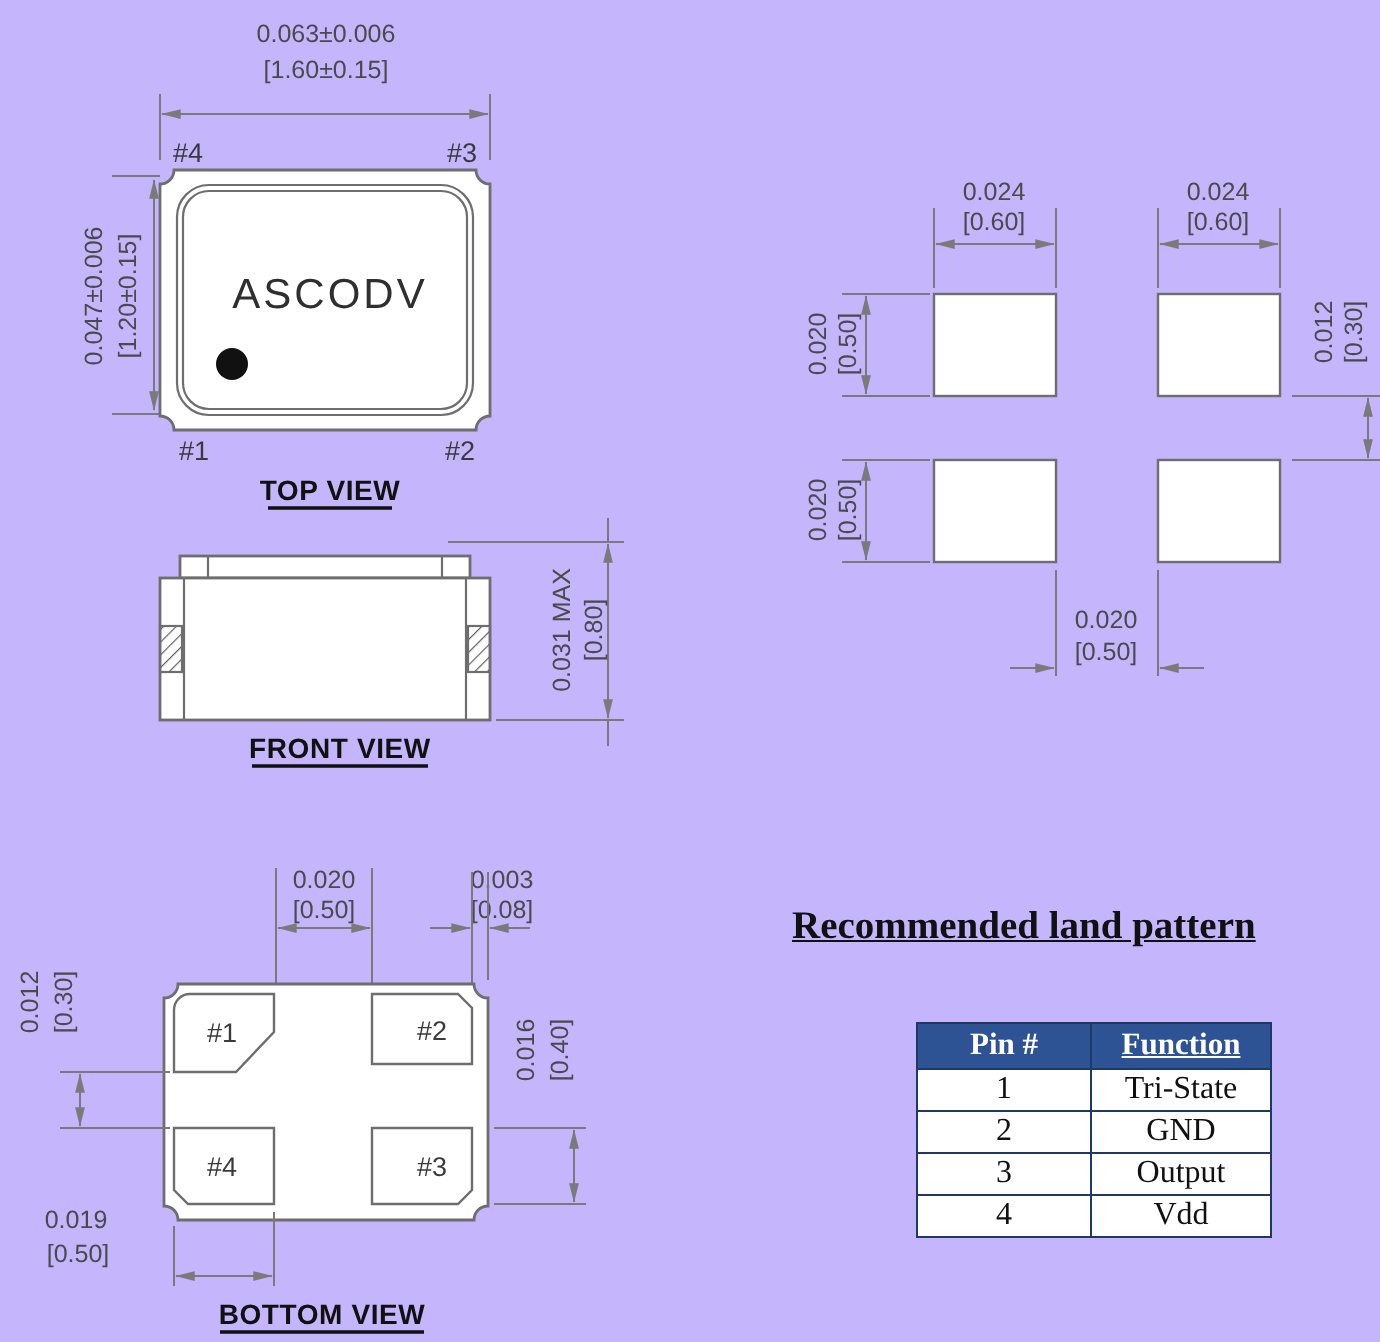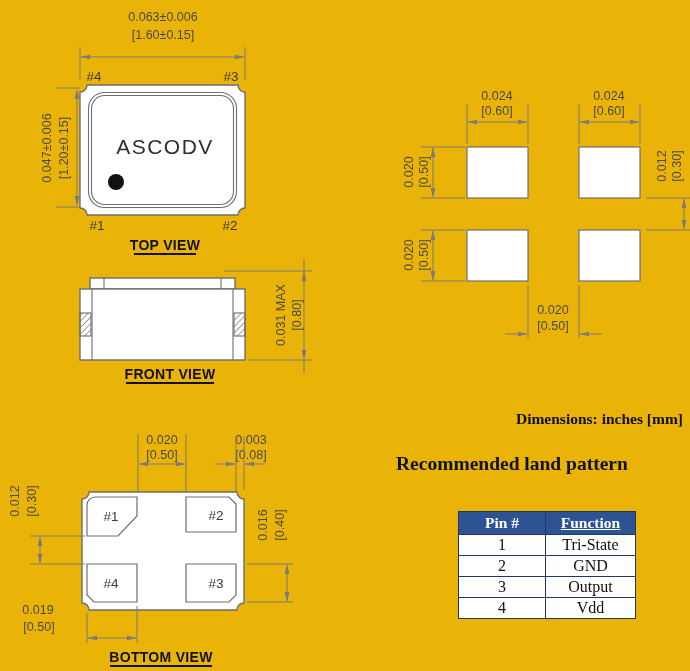--- a/index.html
+++ b/index.html
@@ -1,29 +1,29 @@
 <!DOCTYPE html>
 <html><head>
 <meta charset="utf-8">
 <style>
   html,body{margin:0;padding:0;background:#fff;}
-  #canvas{position:relative;width:690px;height:671px;background:#eab308;overflow:hidden;
+  #canvas{position:relative;width:690px;height:671px;background:#c4b5fd;overflow:hidden;
           font-family:"Liberation Sans",sans-serif;}
   svg{position:absolute;left:0;top:0;}
   svg text{font-family:"Liberation Sans",sans-serif;fill:#4a4a4a;font-size:12.5px;}
   svg text.pin{font-size:13.5px;fill:#3a3a3a;}
   svg text.marking{font-size:21px;fill:#2f2f2f;letter-spacing:1.5px;}
   svg text.viewlabel{font-size:14px;font-weight:bold;fill:#111;letter-spacing:.3px;}
   .outline{stroke:#6e6e6e;stroke-width:1.4;fill:#fff;}
   .thin{stroke:#6e6e6e;stroke-width:1.1;fill:none;}
   .dim{stroke:#7a7a7a;stroke-width:1;fill:none;}
   .pad{stroke:#6e6e6e;stroke-width:1.2;fill:#fff;}
   .html-text{position:absolute;font-family:"Liberation Serif",serif;color:#111;}
   .note{left:483px;top:410px;width:200px;text-align:right;font-weight:bold;font-size:15.5px;}
-  .heading{left:396px;top:453px;font-weight:bold;font-size:19.5px;}
+  .heading{left:396px;top:453px;font-weight:bold;font-size:19.5px;text-decoration:underline;}
   table.pintable{position:absolute;left:458px;top:511px;border-collapse:collapse;
       font-family:"Liberation Serif",serif;font-size:16px;color:#111;}
   table.pintable th,table.pintable td{border:1.8px solid #1F3864;text-align:center;padding:0;}
   table.pintable th{background:#2E5395;color:#fff;font-size:15.5px;height:22px;}
   table.pintable td{height:20px;background:#fff;}
   table.pintable .c1{width:86px;}
   table.pintable .c2{width:89px;text-decoration:underline;}
 </style>
 </head>
 <body>
@@ -176,21 +176,20 @@
     <text x="39" y="631" text-anchor="middle">[0.50]</text>
     <line class="dim" x1="87" y1="613" x2="87" y2="643"></line>
     <line class="dim" x1="137" y1="606" x2="137" y2="643"></line>
     <line class="dim" x1="88" y1="638" x2="136" y2="638" marker-start="url(#ar)" marker-end="url(#ar)"></line>
 
     <text class="viewlabel" x="161" y="662" text-anchor="middle">BOTTOM VIEW</text>
     <line x1="110" y1="666" x2="212" y2="666" stroke="#111" stroke-width="1.8"></line>
   </g>
 </svg>
 
-<div class="html-text note">Dimensions: inches [mm]</div>
 
 <div class="html-text heading">Recommended land pattern</div>
 
 <table class="pintable">
   <tbody>
         <tr>
     <th class="c1">Pin #</th>
     <th class="c2">Function</th>
   </tr>
   <tr>

